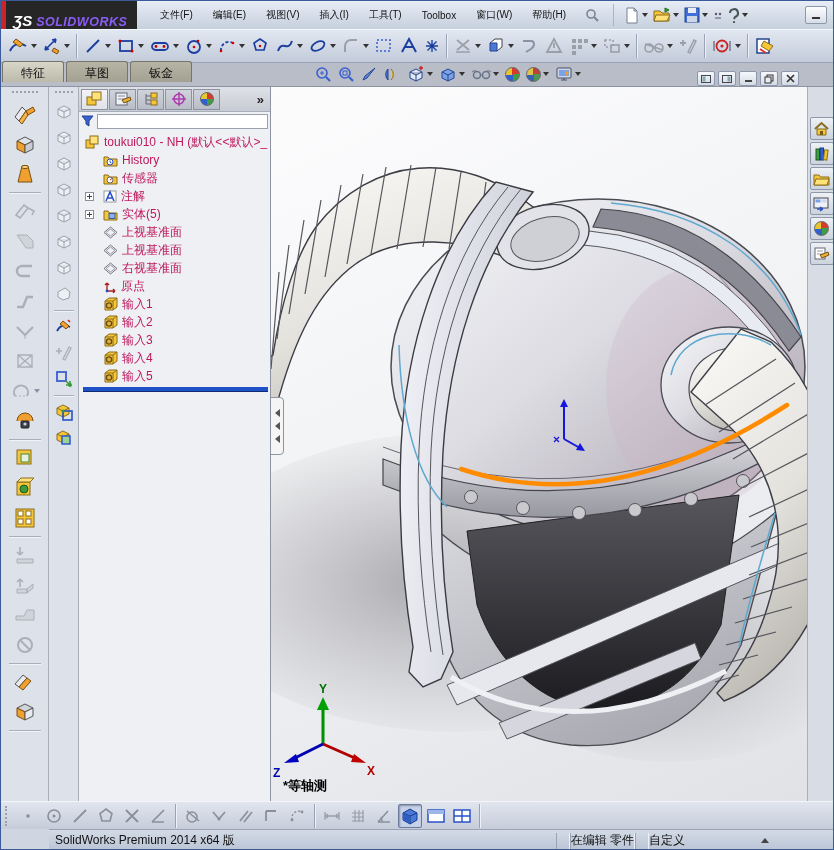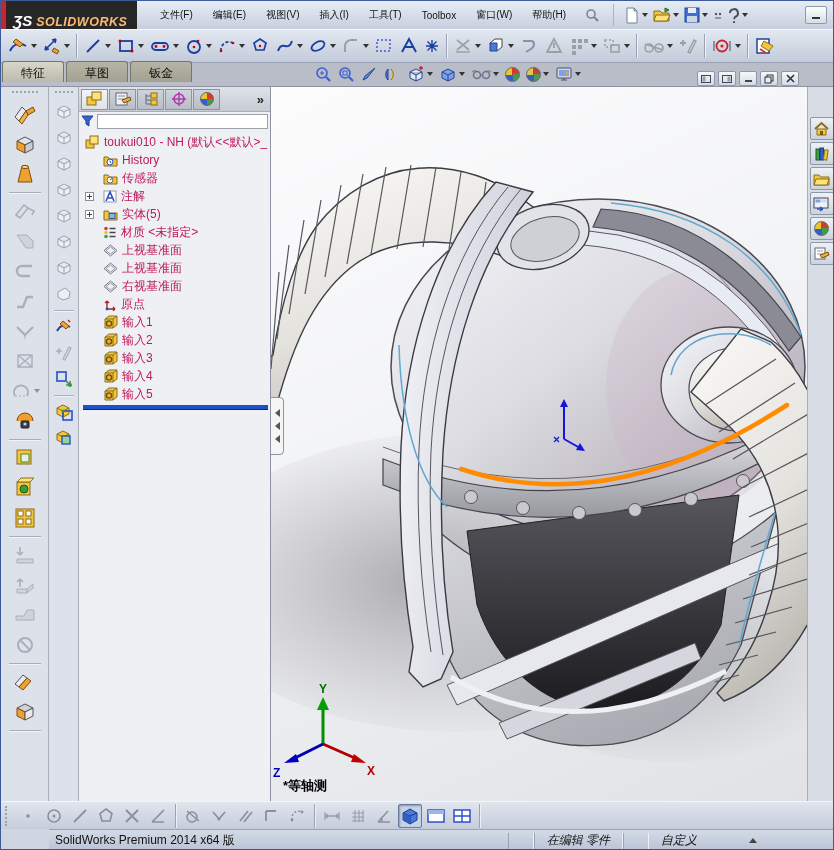--- a/index.html
+++ b/index.html
@@ -3,21 +3,21 @@
 <meta charset="utf-8">
 <style>
   html,body{margin:0;padding:0;background:#888;}
   *{box-sizing:border-box;}
   .app{position:relative;width:834px;height:850px;background:#cfd6e2;font-family:"Liberation Sans",sans-serif;overflow:hidden;border:1px solid #3a5a9a;}
   
   .titlebar{position:absolute;left:0;top:0;width:834px;height:28px;background:linear-gradient(#e7edf6,#c6cfdd);display:flex;align-items:center;}
   .logo{position:relative;width:136px;height:28px;background:#262626;display:flex;align-items:flex-end;padding-left:12px;flex:0 0 auto;}
   .logo .stripe{position:absolute;left:0;top:0;width:5px;height:28px;background:#c9252b;}
   .logo .dsmark{color:#fff;font-style:italic;font-weight:bold;font-size:15px;margin-right:4px;}
-  .logo .lgtext{color:#fdba74;font-size:12.5px;font-weight:bold;font-style:italic;letter-spacing:.5px;}
+  .logo .lgtext{color:#8b5cf6;font-size:12.5px;font-weight:bold;font-style:italic;letter-spacing:.5px;}
   .menubar{display:flex;align-items:center;height:100%;padding-left:14px;gap:2px;flex:0 0 auto;}
   .menu-item{padding:3px 9px;font-size:10px;color:#111;cursor:default;border-radius:2px;}
   .mb-search{width:22px;height:20px;margin-left:4px;display:flex;align-items:center;justify-content:center;}
   .qat{display:flex;align-items:center;gap:1px;margin-left:10px;padding-left:8px;border-left:1px solid #aab4c4;height:22px;}
   .qbtn{display:flex;align-items:center;height:22px;padding:0 2px;border-radius:2px;}
   .dd{width:0;height:0;border-left:3px solid transparent;border-right:3px solid transparent;border-top:4px solid #333;margin-left:2px;}
   .winbtns{margin-left:auto;display:flex;gap:4px;padding-right:8px;}
   .wbtn{width:22px;height:18px;background:linear-gradient(#fdfdfd,#d7dde8);border:1px solid #8d98ab;border-radius:2px;display:flex;align-items:center;justify-content:center;}
   
   .toolbar2{position:absolute;left:0;top:28px;width:834px;height:34px;background:linear-gradient(#e2e8f1,#c3cbda);border-top:1px solid #f4f7fb;border-bottom:1px solid #9aa3b5;display:flex;align-items:center;padding:0 4px;gap:1px;}
@@ -66,21 +66,21 @@
   .tpbtn{width:24px;height:23px;background:linear-gradient(#eef1f5,#cdd3dd);border:1px solid #8d98ab;border-radius:2px;display:flex;align-items:center;justify-content:center;}
   .ball{width:15px;height:15px;border-radius:50%;background:conic-gradient(#d83a2e 0 25%,#3f9e44 25% 50%,#2f5fd0 50% 75%,#e8c62e 75% 100%);border:1px solid #666;}
   
   .snapbar{position:absolute;left:0;top:800px;width:834px;height:28px;background:linear-gradient(#e0e5ee,#c6cdda);border-top:1px solid #f2f5fa;display:flex;align-items:center;padding-left:4px;gap:2px;}
   .sgrip{width:5px;height:20px;border-left:2px dotted #9aa0ac;margin-right:4px;}
   .sbtn{width:24px;height:24px;display:flex;align-items:center;justify-content:center;border-radius:2px;}
   .sbtn.pressed{background:#c6d2ea;border:1px solid #6a7a9a;box-shadow:inset 1px 1px 2px rgba(0,0,0,.3);}
   
   .statusbar{position:absolute;left:0;top:828px;width:834px;height:22px;background:linear-gradient(#d4dbe7,#b9c3d4);border-top:1px solid #9aa3b5;display:flex;align-items:center;font-size:12px;color:#111;padding:0 6px;margin-left:48px;}
   .st-left{flex:1;}
-  .st-cell{border-left:1px solid #98a2b4;border-right:1px solid #eef2f8;height:16px;display:flex;align-items:center;padding:0 12px;font-style:italic;}
+  .st-cell{border-left:1px solid #98a2b4;border-right:1px solid #eef2f8;height:16px;display:flex;align-items:center;padding:0 0;}
   .uparr{width:0;height:0;border-left:4px solid transparent;border-right:4px solid transparent;border-bottom:5px solid #444;margin-left:8px;}
   svg{display:block;}
 </style>
 </head>
 <body>
 
 <div class="app">
 
   <div class="titlebar">
     <div class="logo">
@@ -729,31 +729,20 @@
           <span>
               <svg width="15" height="13" viewBox="0 0 15 13">
                 <path d="M1,3 h4 l1.5,2 H14 V12 H1 Z" fill="#f5c63a" stroke="#8a6d1d"></path>
                 <rect x="6" y="5.5" width="6" height="5" fill="#8fb0e8" stroke="#345a9a"></rect>
               </svg>
             </span>
           <span class="tlbl">实体(5)</span>
         </div>
         <div class="trow">
           <span>
-              <svg width="14" height="13" viewBox="0 0 14 13">
-                <circle cx="3" cy="2.5" r="1.8" fill="#d83a2e"></circle>
-                <circle cx="3" cy="6.5" r="1.8" fill="#e8c62e"></circle>
-                <circle cx="3" cy="10.5" r="1.8" fill="#3f9e44"></circle>
-                <path d="M6.5,2.5 h6 M6.5,6.5 h6 M6.5,10.5 h6" stroke="#445" stroke-width="1.6"></path>
-              </svg>
-            </span>
-          <span class="tlbl">材质 &lt;未指定&gt;</span>
-        </div>
-        <div class="trow">
-          <span>
               <svg width="15" height="13" viewBox="0 0 15 13">
                 <path d="M7.5,1 L14,6.5 L7.5,12 L1,6.5 Z" fill="none" stroke="#778"></path>
                 <path d="M7.5,3 L12,6.5 L7.5,10 L3,6.5 Z" fill="none" stroke="#99a"></path>
               </svg>
             </span>
           <span class="tlbl">上视基准面</span>
         </div>
         <div class="trow">
           <span>
               <svg width="15" height="13" viewBox="0 0 15 13">

